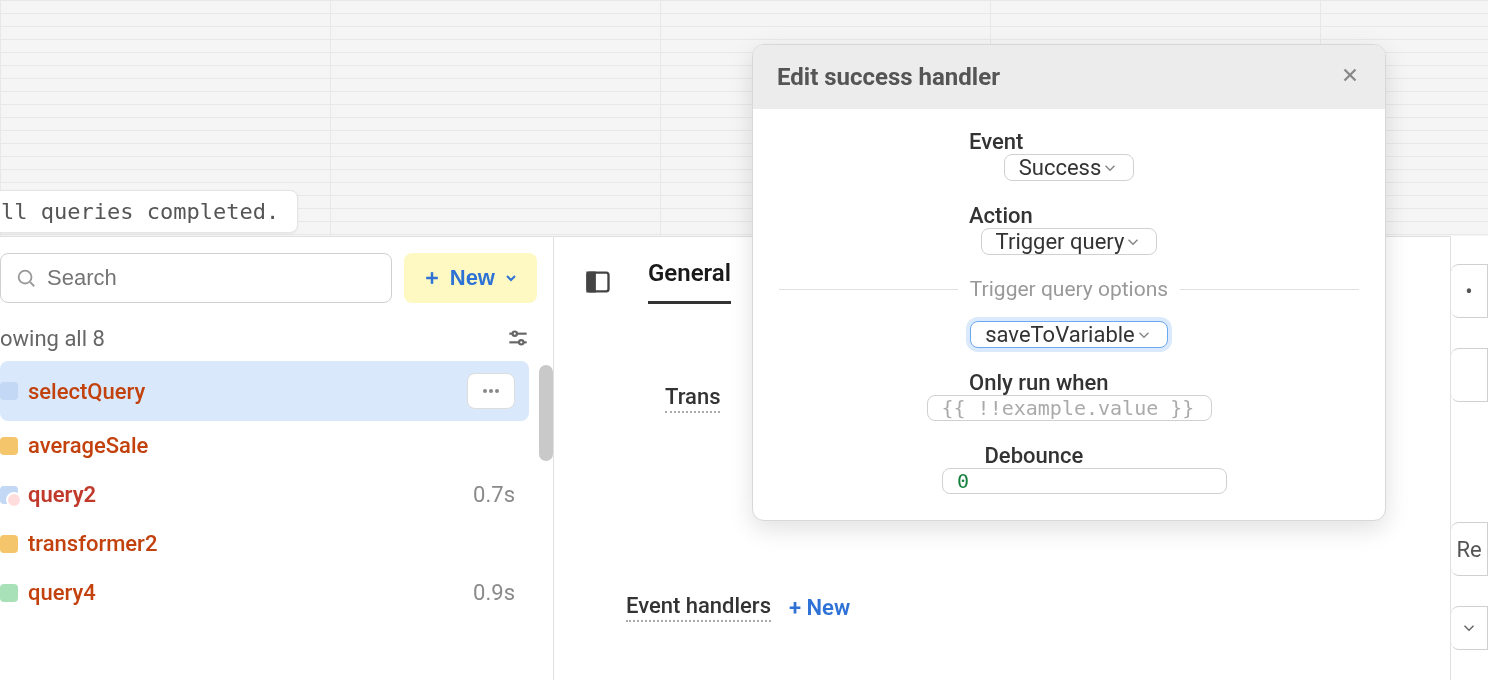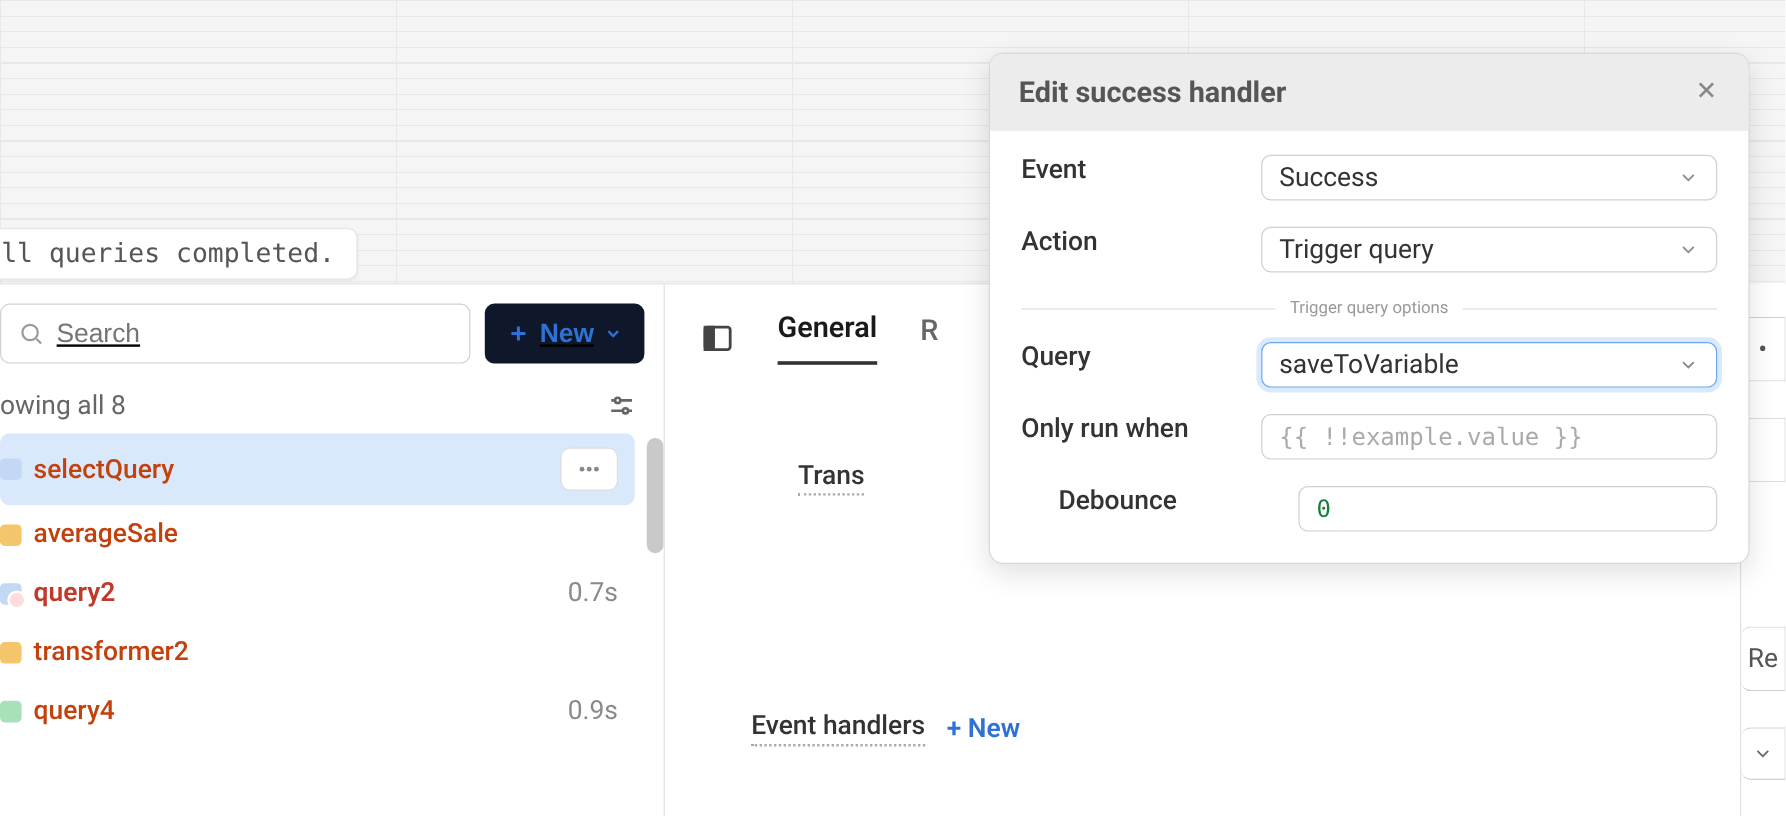--- a/index.html
+++ b/index.html
@@ -5,25 +5,25 @@
 * { box-sizing: border-box; margin: 0; padding: 0; }
 body { font-family: -apple-system, BlinkMacSystemFont, "Segoe UI", Roboto, sans-serif; background: #fff; overflow: hidden; width: 1488px; height: 680px; position: relative; }
 
 .grid-bg { position: absolute; top: 0; left: 0; right: 0; height: 236px; background: #f5f5f5; background-image: repeating-linear-gradient(to bottom, #e8e8e8 0, #e8e8e8 1px, transparent 1px, transparent 13px), repeating-linear-gradient(to right, #e8e8e8 0, #e8e8e8 1px, transparent 1px, transparent 330px); }
 
 .status-pill { position: absolute; top: 190px; left: -8px; background: #fff; border: 1px solid #e5e5e5; border-radius: 0 8px 8px 0; padding: 8px 18px 8px 8px; font-family: "SF Mono", Menlo, Consolas, monospace; font-size: 22px; color: #555; box-shadow: 0 1px 3px rgba(0,0,0,0.06); }
 
 .panel { position: absolute; top: 236px; left: 0; right: 0; bottom: 0; background: #fff; border-top: 1px solid #e0e0e0; display: flex; }
 
 .left { width: 554px; border-right: 1px solid #e0e0e0; display: flex; flex-direction: column; }
-.left-top { display: flex; align-items: center; gap: 12px; padding: 16px 16px 16px 0; text-decoration: underline; }
+.left-top { display: flex; align-items: center; gap: 12px; padding: 16px 16px 16px 0; }
 .search { flex: 1; display: flex; align-items: center; gap: 10px; border: 1px solid #d0d0d0; border-radius: 8px; padding: 10px 14px; height: 50px; }
 .search svg { flex-shrink: 0; }
 .search input { border: none; outline: none; font-size: 22px; color: #999; width: 100%; background: transparent; }
-.new-btn { display: flex; align-items: center; gap: 8px; background: #0f172a; border: none; border-radius: 8px; padding: 21px 18px; height: 50px; color: #2f72d6; font-size: 22px; font-weight: 600; cursor: pointer; }
+.new-btn { display: flex; align-items: center; gap: 8px; background: #fef9c3; border: none; border-radius: 8px; padding: 21px 18px; height: 50px; color: #2f72d6; font-size: 22px; font-weight: 600; cursor: pointer; }
 .new-btn svg { flex-shrink: 0; }
 
 .showing { display: flex; align-items: center; justify-content: space-between; padding: 6px 22px 10px 0; color: #666; font-size: 22px; }
 .showing svg { color: #666; }
 
 .qlist { flex: 1; position: relative; overflow: hidden; }
 .scroll-indicator { position: absolute; right: 0; top: 4px; width: 14px; height: 96px; background: #c9c9c9; border-radius: 7px; }
 .qitem { display: flex; align-items: center; gap: 10px; padding: 12px 14px 12px 0; border-radius: 8px; margin-right: 24px; font-size: 22px; }
 .qitem.active { background: #d9e9fb; }
 .qitem .dot { width: 18px; height: 18px; border-radius: 4px; flex-shrink: 0; }
@@ -47,34 +47,34 @@
 .section-label { font-size: 22px; color: #333; font-weight: 500; border-bottom: 2px dotted #aaa; display: inline-block; padding-bottom: 2px; margin-left: 81px; }
 
 .evh-row { display: flex; align-items: center; gap: 18px; margin-top: 180px; margin-left: 42px; }
 .evh-label { font-size: 22px; color: #333; font-weight: 500; border-bottom: 2px dotted #aaa; display: inline-block; padding-bottom: 2px; }
 .evh-new { color: #2f72d6; font-size: 22px; font-weight: 600; cursor: pointer; }
 
 .right-strip { position: absolute; top: 236px; right: 0; width: 38px; bottom: 0; border-left: 1px solid #e0e0e0; background: #fff; display: flex; flex-direction: column; gap: 30px; align-items: stretch; padding-top: 28px; }
 .right-box { border: 1px solid #d0d0d0; border-left: none; border-radius: 8px 0 0 8px; height: 54px; display: flex; align-items: center; justify-content: center; color: #555; font-size: 22px; }
 .right-box.arrow { height: 44px; }
 
-.popover { position: absolute; top: 44px; left: 824px; width: 634px; background: #fff; border: 1px solid #d8d8d8; border-radius: 12px; box-shadow: 0 8px 24px rgba(0,0,0,0.12); overflow: hidden; z-index: 10; }
+.popover { position: absolute; top: 44px; left: 752px; width: 634px; background: #fff; border: 1px solid #d8d8d8; border-radius: 12px; box-shadow: 0 8px 24px rgba(0,0,0,0.12); overflow: hidden; z-index: 10; }
 .pop-head { background: #ececec; display: flex; align-items: center; justify-content: space-between; padding: 18px 24px; }
 .pop-head h3 { font-size: 24px; font-weight: 700; color: #555; }
 .pop-close { cursor: pointer; color: #888; }
 .pop-body { padding: 20px 26px 26px; }
-.field-row { display: flex; margin-bottom: 22px; }
+.field-row { display: flex; align-items: center; margin-bottom: 22px; flex-direction: column; }
 .field-row:last-child { margin-bottom: 0; margin-left: 31px; }
 .field-label { width: 200px; font-size: 22px; color: #333; font-weight: 500; }
 .field-input { flex: 1; border: 1px solid #d0d0d0; border-radius: 8px; height: 38px; display: flex; align-items: center; justify-content: space-between; padding: 0 14px; font-size: 22px; color: #333; background: #fff; }
 .field-input.focus { border: 1px solid #6aa8f0; box-shadow: 0 0 0 4px rgba(106,168,240,0.25); }
 .field-input input { border: none; outline: none; font-size: 20px; width: 100%; background: transparent; font-family: "SF Mono", Menlo, Consolas, monospace; color: #15803d; }
 .field-input input::placeholder { color: #aaa; }
 .chev { color: #888; flex-shrink: 0; }
-.divider-row { display: flex; align-items: center; gap: 12px; margin: 4px 0 20px; color: #999; font-size: 14px; }
+.divider-row { display: flex; align-items: center; gap: 12px; margin: 4px 0 20px; color: #999; font-size: 21px; }
 .divider-row .line { flex: 1; height: 1px; background: #e0e0e0; }
 </style>
 </head>
 <body>
 
 <div class="grid-bg"></div>
 
 <div class="status-pill">ll queries completed.</div>
 
 <div class="panel">
@@ -203,21 +203,20 @@
             <polyline points="6 9 12 15 18 9"></polyline>
           </svg>
       </div>
     </div>
     <div class="divider-row">
       <div class="line"></div>
       <span>Trigger query options</span>
       <div class="line"></div>
     </div>
     <div class="field-row">
-      <div class="field-label">Query</div>
       <div class="field-input focus">
         <span>saveToVariable</span>
         <svg class="chev" width="18" height="18" viewBox="0 0 24 24" fill="none" stroke="#888" stroke-width="2">
             <polyline points="6 9 12 15 18 9"></polyline>
           </svg>
       </div>
     </div>
     <div class="field-row">
       <div class="field-label">Only run when</div>
       <div class="field-input">

